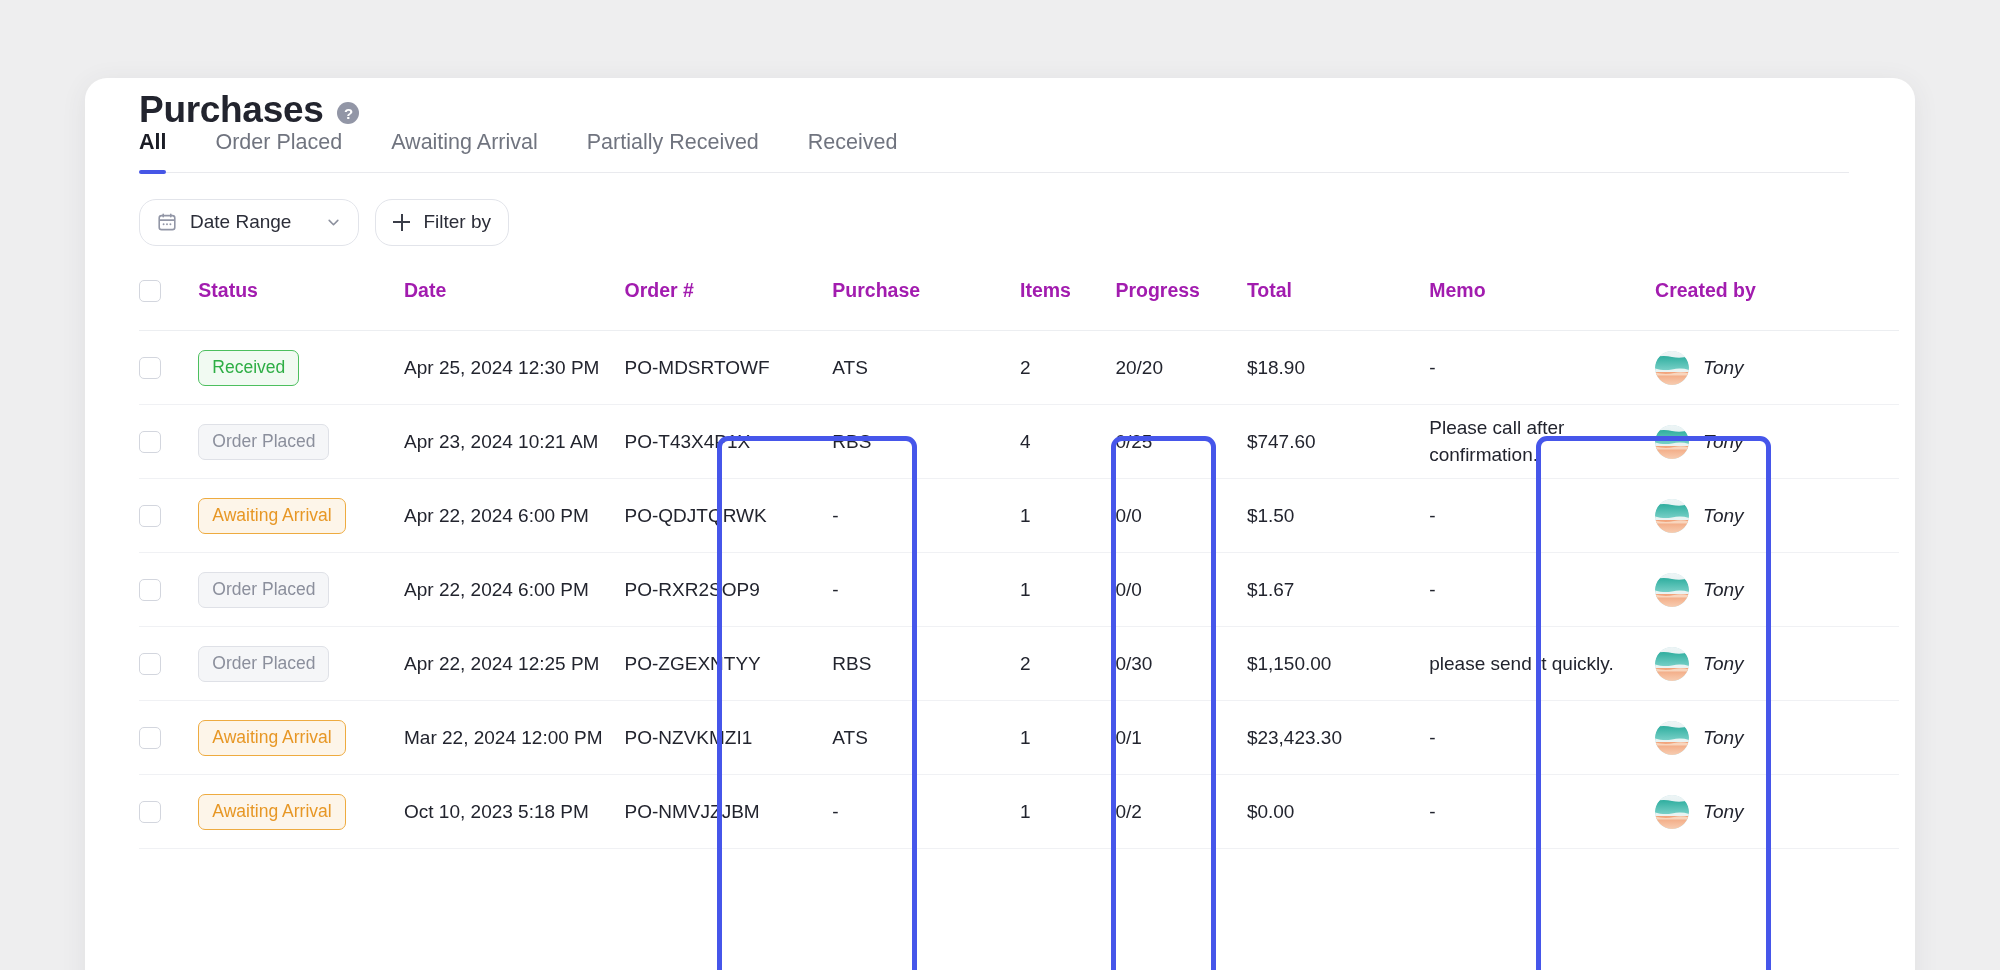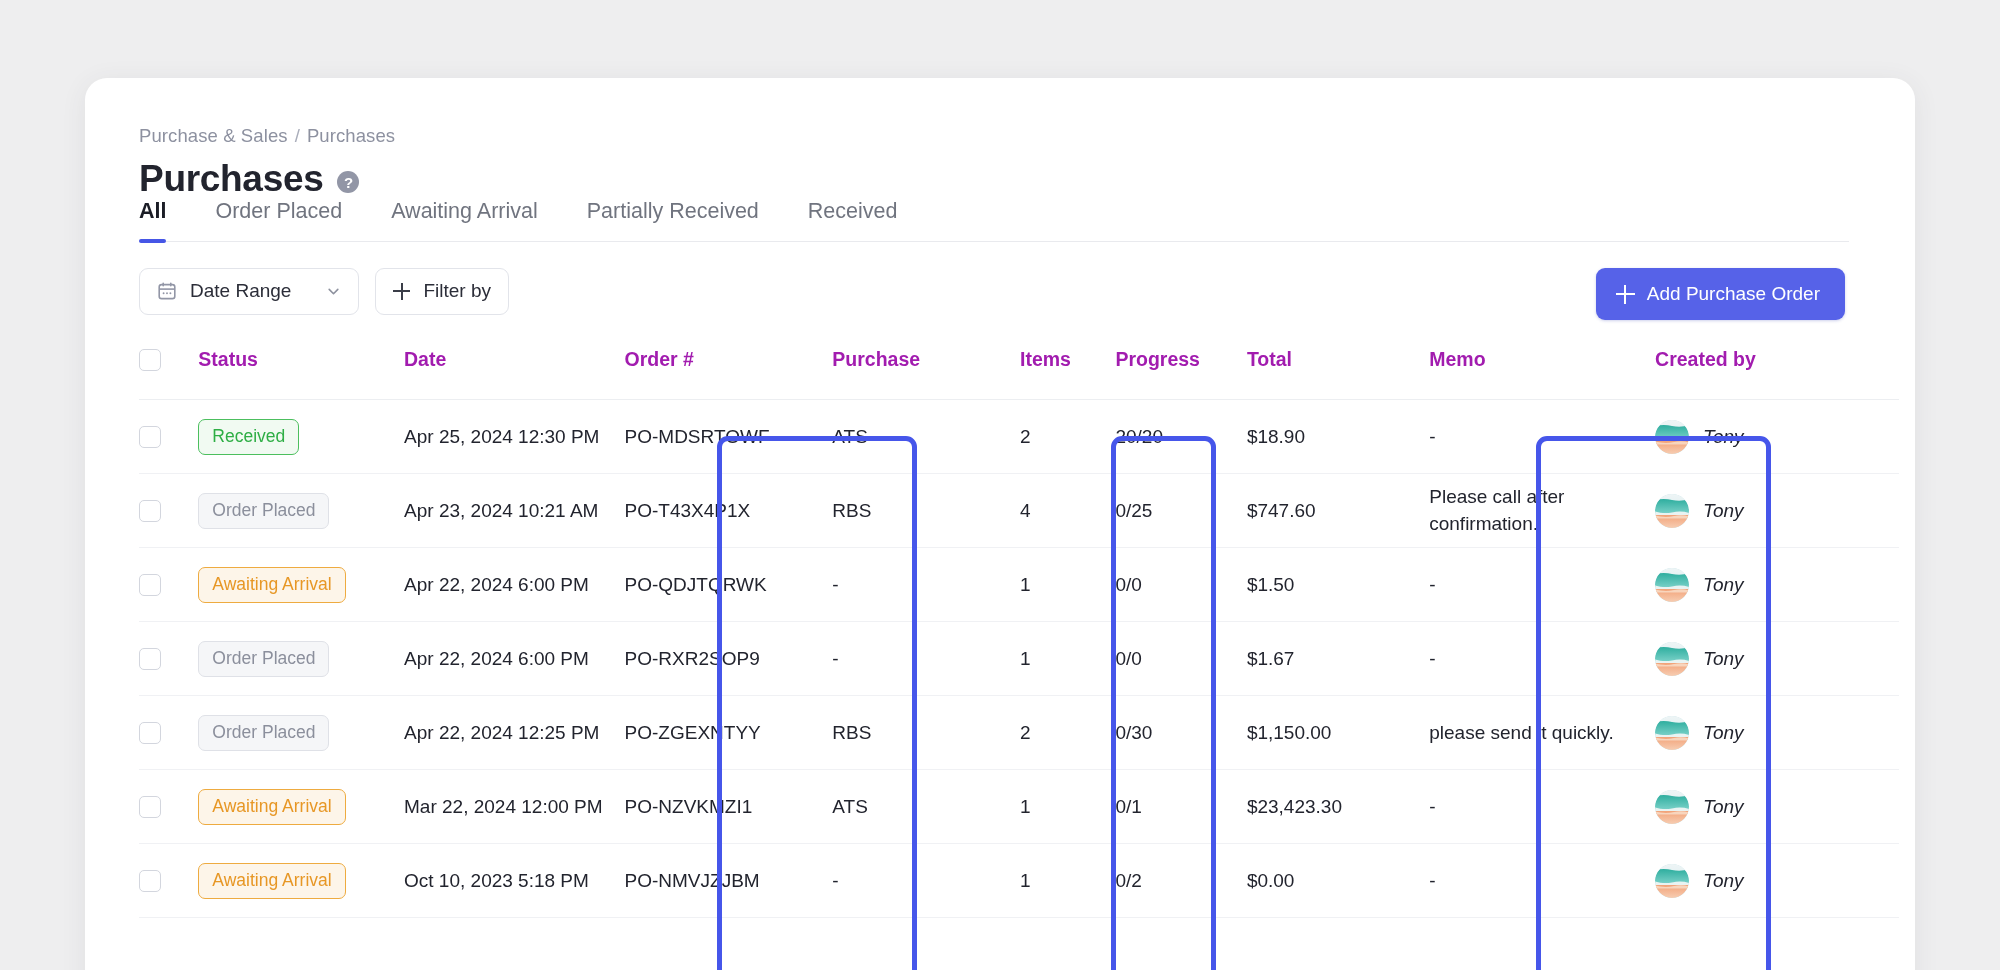--- a/index.html
+++ b/index.html
@@ -137,21 +137,21 @@
 
   
   .filterbar {
     display: flex;
     gap: 16px;
     margin-top: 26px;
   }
   .fbtn {
     height: 47px;
     border: 1.5px solid #e2e4ea;
-    border-radius: 9px;
+    border-radius: 17px;
     background: #ffffff;
     display: flex;
     align-items: center;
     padding: 0 17px;
     gap: 13px;
     font-size: 19px;
     color: #2b2d38;
     cursor: pointer;
     font-family: "Liberation Sans", sans-serif;
   }
@@ -262,33 +262,26 @@
   .hl-order { left: 632px;  top: 358px; width: 200px; height: 599px; }
   .hl-items { left: 1026px; top: 358px; width: 105px; height: 599px; }
   .hl-memo  { left: 1451px; top: 358px; width: 235px; height: 599px; }
 </style>
 </head>
 <body>
 
 <div class="card">
   <div class="card-inner">
 
-    <div class="breadcrumb">
-      <span class="crumb">Purchase &amp; Sales</span><span class="sep">/</span><span class="crumb">Purchases</span>
-    </div>
 
     <div class="title-row">
       <div class="page-title">Purchases</div>
       <div class="help-icon">?</div>
     </div>
 
-    <button class="add-btn">
-      <span class="plus-glyph"></span>
-      <span>Add Purchase Order</span>
-    </button>
 
     <div class="tabs">
       <div class="tab active"><span>All</span></div>
       <div class="tab"><span>Order Placed</span></div>
       <div class="tab"><span>Awaiting Arrival</span></div>
       <div class="tab"><span>Partially Received</span></div>
       <div class="tab"><span>Received</span></div>
     </div>
 
     <div class="filterbar">

